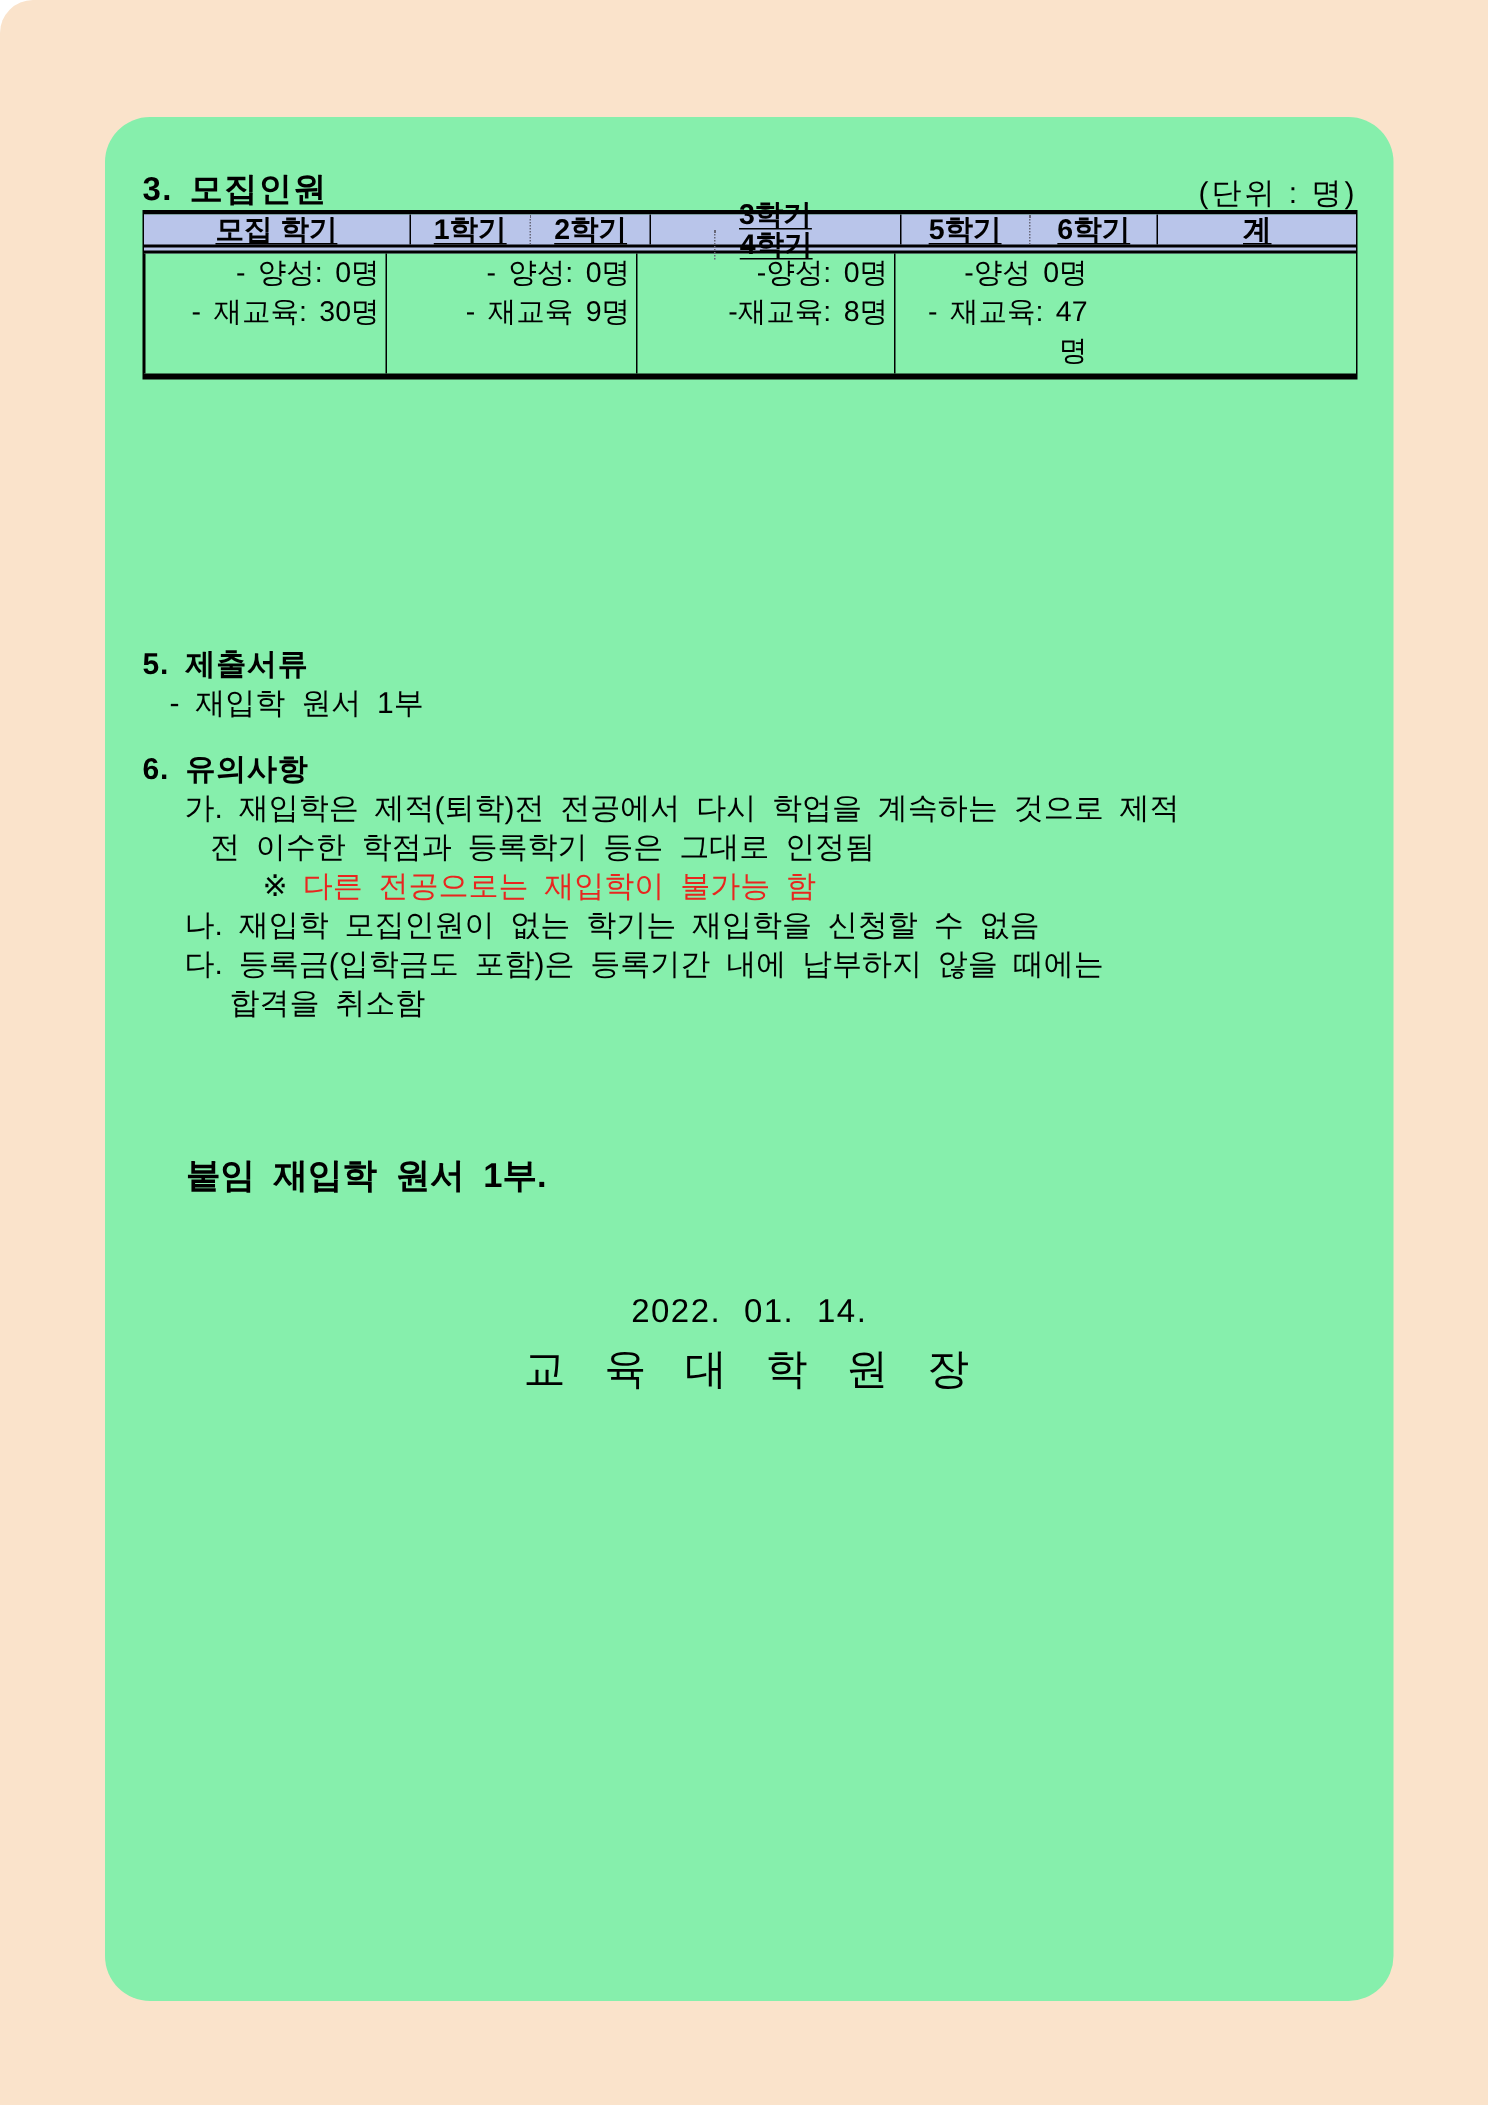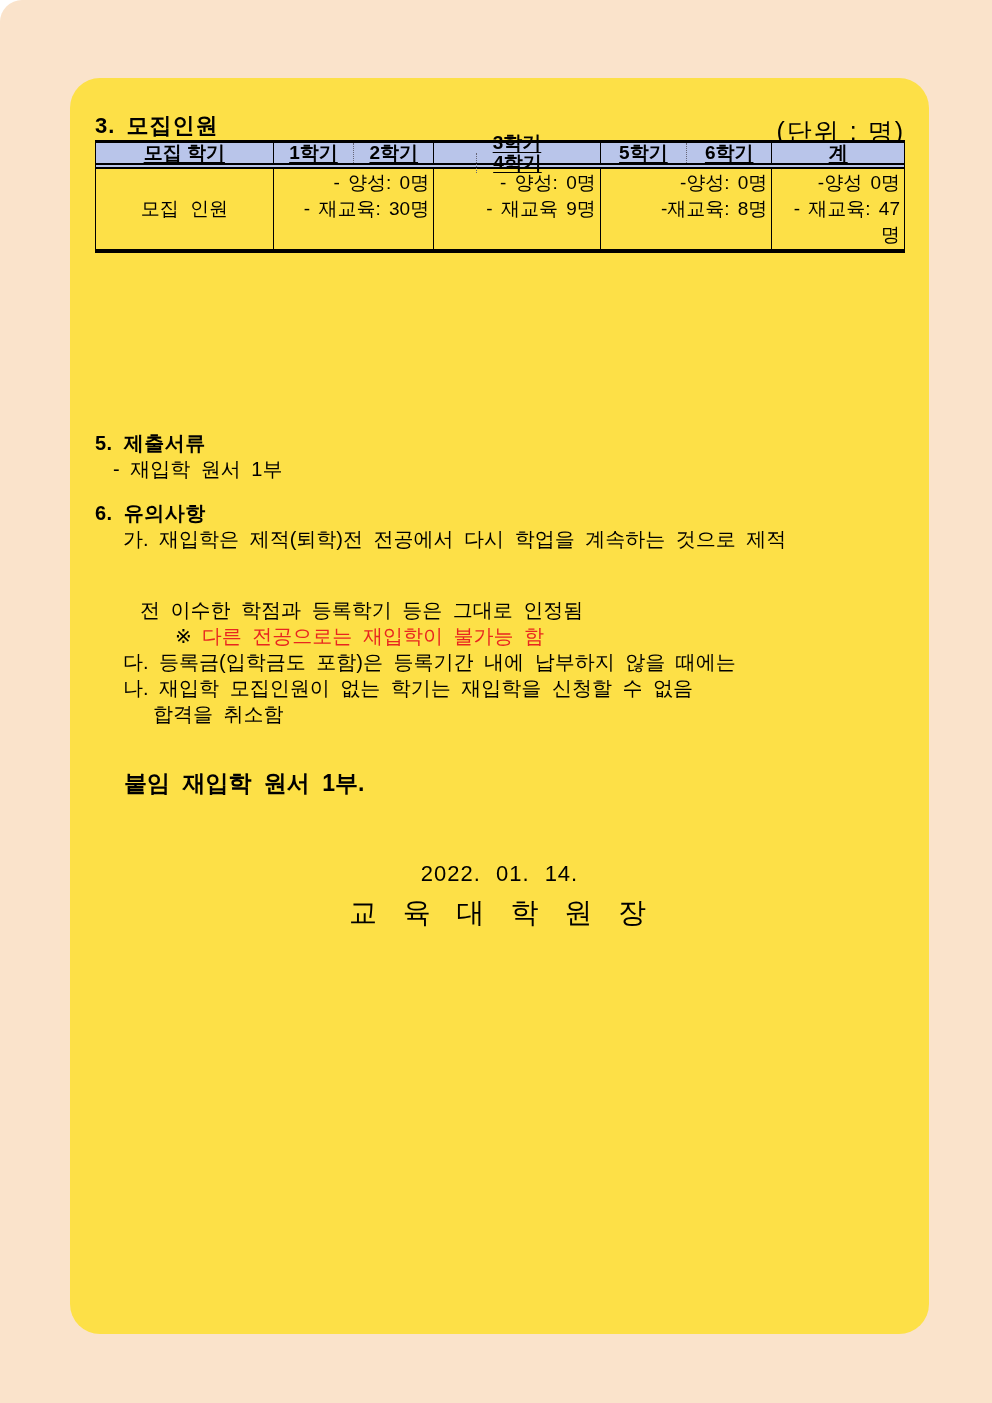--- a/index.html
+++ b/index.html
@@ -7,30 +7,30 @@
     width:992px;height:1403px;position:relative;background:#ffffff;
     font-family:"Liberation Sans","DejaVu Sans",sans-serif;color:#000;
     overflow:hidden;
   }
   .frame{
     position:absolute;left:0;top:0;right:0;bottom:0;
     background:#fae3cb;border-radius:22px 0 0 0;
   }
   .doc{
     position:absolute;left:70px;top:78px;width:859px;height:1256px;
-    background:#fde047;border-radius:30px;
+    background:#86efac;border-radius:30px;
   }
   .doc *{box-sizing:border-box;}
   
   .sec3-heading{
     position:absolute;left:25px;top:33px;font-size:22px;font-weight:bold;
     letter-spacing:1px;word-spacing:4px;
   }
   .unit-note{
-    position:absolute;right:24px;top:37px;font-size:25px;letter-spacing:2px;
+    position:absolute;right:24px;top:37px;font-size:20px;letter-spacing:2px;
   }
   .tbl{
     position:absolute;left:25px;top:62px;width:810px;
     border-top:3px solid #000;border-bottom:4px solid #000;
     border-left:1px solid #000;border-right:1px solid #000;
     font-size:19px;
   }
   .tbl-head{
     display:flex;background:#b9c5ea;border-bottom:6px double #000;
     height:26px;align-items:center;font-weight:bold;
@@ -53,21 +53,21 @@
   
   .sec{position:absolute;left:25px;line-height:26px;font-size:20px;word-spacing:5px;}
   .sec .hd{font-weight:bold;letter-spacing:0.5px;}
   .sec4{top:175px;}
   .sec5{top:352px;}
   .sec6{top:422px;}
   .ind-a{padding-left:28px;}
   .ind-b{padding-left:65px;}
   .ind-c{padding-left:55px;}
   .ind-d{padding-left:18px;}
-  .ind-e{padding-left:45px;margin-top:45px;}
+  .ind-e{padding-left:45px;}
   .ind-f{padding-left:80px;}
   .ind-g{padding-left:58px;}
   .warn{color:#e8261f;}
   .warn .mk{color:#000;margin-right:10px;}
   .attach{
     position:absolute;left:25px;top:690px;font-size:23px;font-weight:bold;
     word-spacing:6px;
     margin-left:29px;
   }
   .date-line{
@@ -104,21 +104,20 @@
       </div>
       <div class="cell g3 bl split">
         <span class="sub u">5학기</span>
         <span class="sub u">6학기</span>
       </div>
       <div class="cell ct bl">
         <span class="u">계</span>
       </div>
     </div>
     <div class="tbl-body">
-      <div class="cell c1 lbl-cell">모집 인원</div>
       <div class="cell g1 bl data-cell">
         <div>- 양성: 0명</div>
         <div>- 재교육: 30명</div>
       </div>
       <div class="cell g2 bl data-cell">
         <div>- 양성: 0명</div>
         <div>- 재교육 9명</div>
       </div>
       <div class="cell g3 bl data-cell">
         <div>-양성: 0명</div>
@@ -137,22 +136,22 @@
     <div class="ind-d">- 재입학 원서 1부</div>
   </div>
 
   <div class="sec sec6">
     <div class="hd">6. 유의사항</div>
     <div class="ind-a">가. 재입학은 제적(퇴학)전 전공에서 다시 학업을 계속하는 것으로 제적</div>
     <div class="ind-e">전 이수한 학점과 등록학기 등은 그대로 인정됨</div>
     <div class="ind-f warn">
       <span class="mk">※</span><span>다른 전공으로는 재입학이 불가능 함</span>
     </div>
+    <div class="ind-a">나. 재입학 모집인원이 없는 학기는 재입학을 신청할 수 없음</div>
     <div class="ind-a">다. 등록금(입학금도 포함)은 등록기간 내에 납부하지 않을 때에는</div>
-    <div class="ind-a">나. 재입학 모집인원이 없는 학기는 재입학을 신청할 수 없음</div>
     <div class="ind-g">합격을 취소함</div>
   </div>
 
   <div class="attach">붙임  재입학 원서 1부.</div>
   <div class="date-line">2022. 01. 14.</div>
   <div class="signer">교 육 대 학 원 장</div>
 
 </div>
 
 </body></html>

